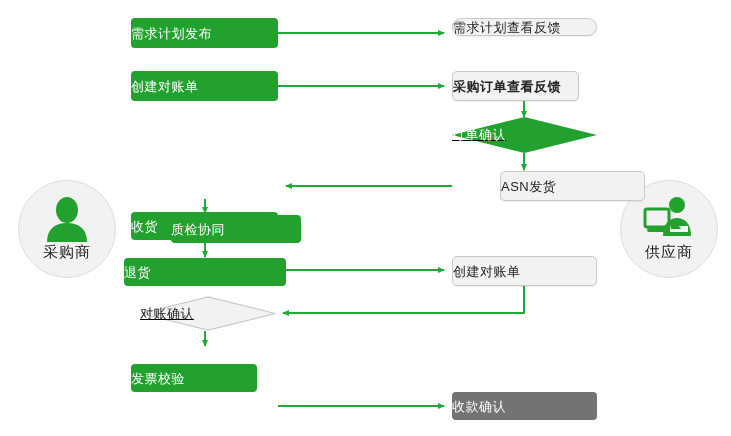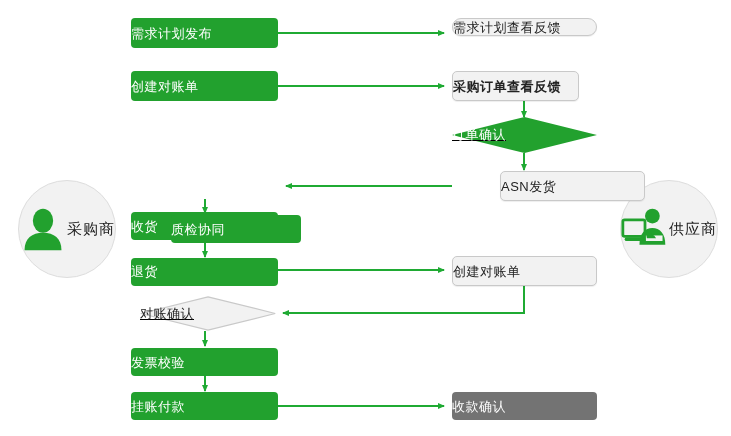--- a/index.html
+++ b/index.html
@@ -87,21 +87,21 @@
   .diamond-plain .dlabel { color: #222222; }
 
   .actor {
     position: absolute;
     width: 96px;
     height: 96px;
     border-radius: 50%;
     background: #f2f2f2;
     border: 1px solid #dddddd;
     display: flex;
-    flex-direction: row;
+    flex-direction: column;
     align-items: center;
     justify-content: center;
   }
   .actor .actor-icon {
     width: 52px;
     height: 46px;
     display: block;
     margin-bottom: 1px;
   }
   .actor .actor-label {
@@ -198,40 +198,37 @@
   </div>
 
   <div class="node node-green" style="left:131px; top:171px; width:147px; height:28px;margin-top:41px;">
     <span>收货</span>
   </div>
 
   <div class="node node-green" style="left:131px; top:215px; width:130px; height:28px;margin-left:40px;">
     <span>质检协同</span>
   </div>
 
-  <div class="node node-green" style="left:131px; top:258px; width:147px; height:28px;font-family:Liberation Mono, monospace;">
+  <div class="node node-green" style="left:124px; top:258px; width:162px; height:28px;">
     <span>退货</span>
   </div>
 
   <div class="node node-plain" style="left:452px; top:256px; width:145px; height:30px;">
     <span>创建对账单</span>
   </div>
 
   <div class="diamond diamond-plain" style="left:140px; top:296px; width:136px; height:35px;">
     <svg class="dshape" viewBox="0 0 136 35" preserveAspectRatio="none">
       <polygon points="68,0.8 135.2,17.5 68,34.2 0.8,17.5" fill="#f2f2f2" stroke="#c9c9c9" stroke-width="1.2"></polygon>
     </svg>
     <span class="dlabel">对账确认</span>
   </div>
 
-  <div class="node node-green" style="left:131px; top:348px; width:147px; height:28px;">
+  <div class="node node-green" style="left:131px; top:364px; width:126px; height:28px;">
     <span>发票校验</span>
   </div>
 
-  <div class="node node-green" style="left:131px; top:392px; width:147px; height:28px;">
-    <span>挂账付款</span>
-  </div>
 
   <div class="node node-red" style="left:452px; top:392px; width:145px; height:28px;">
     <span>收款确认</span>
   </div>
 
 </div>
 
 </body></html>

